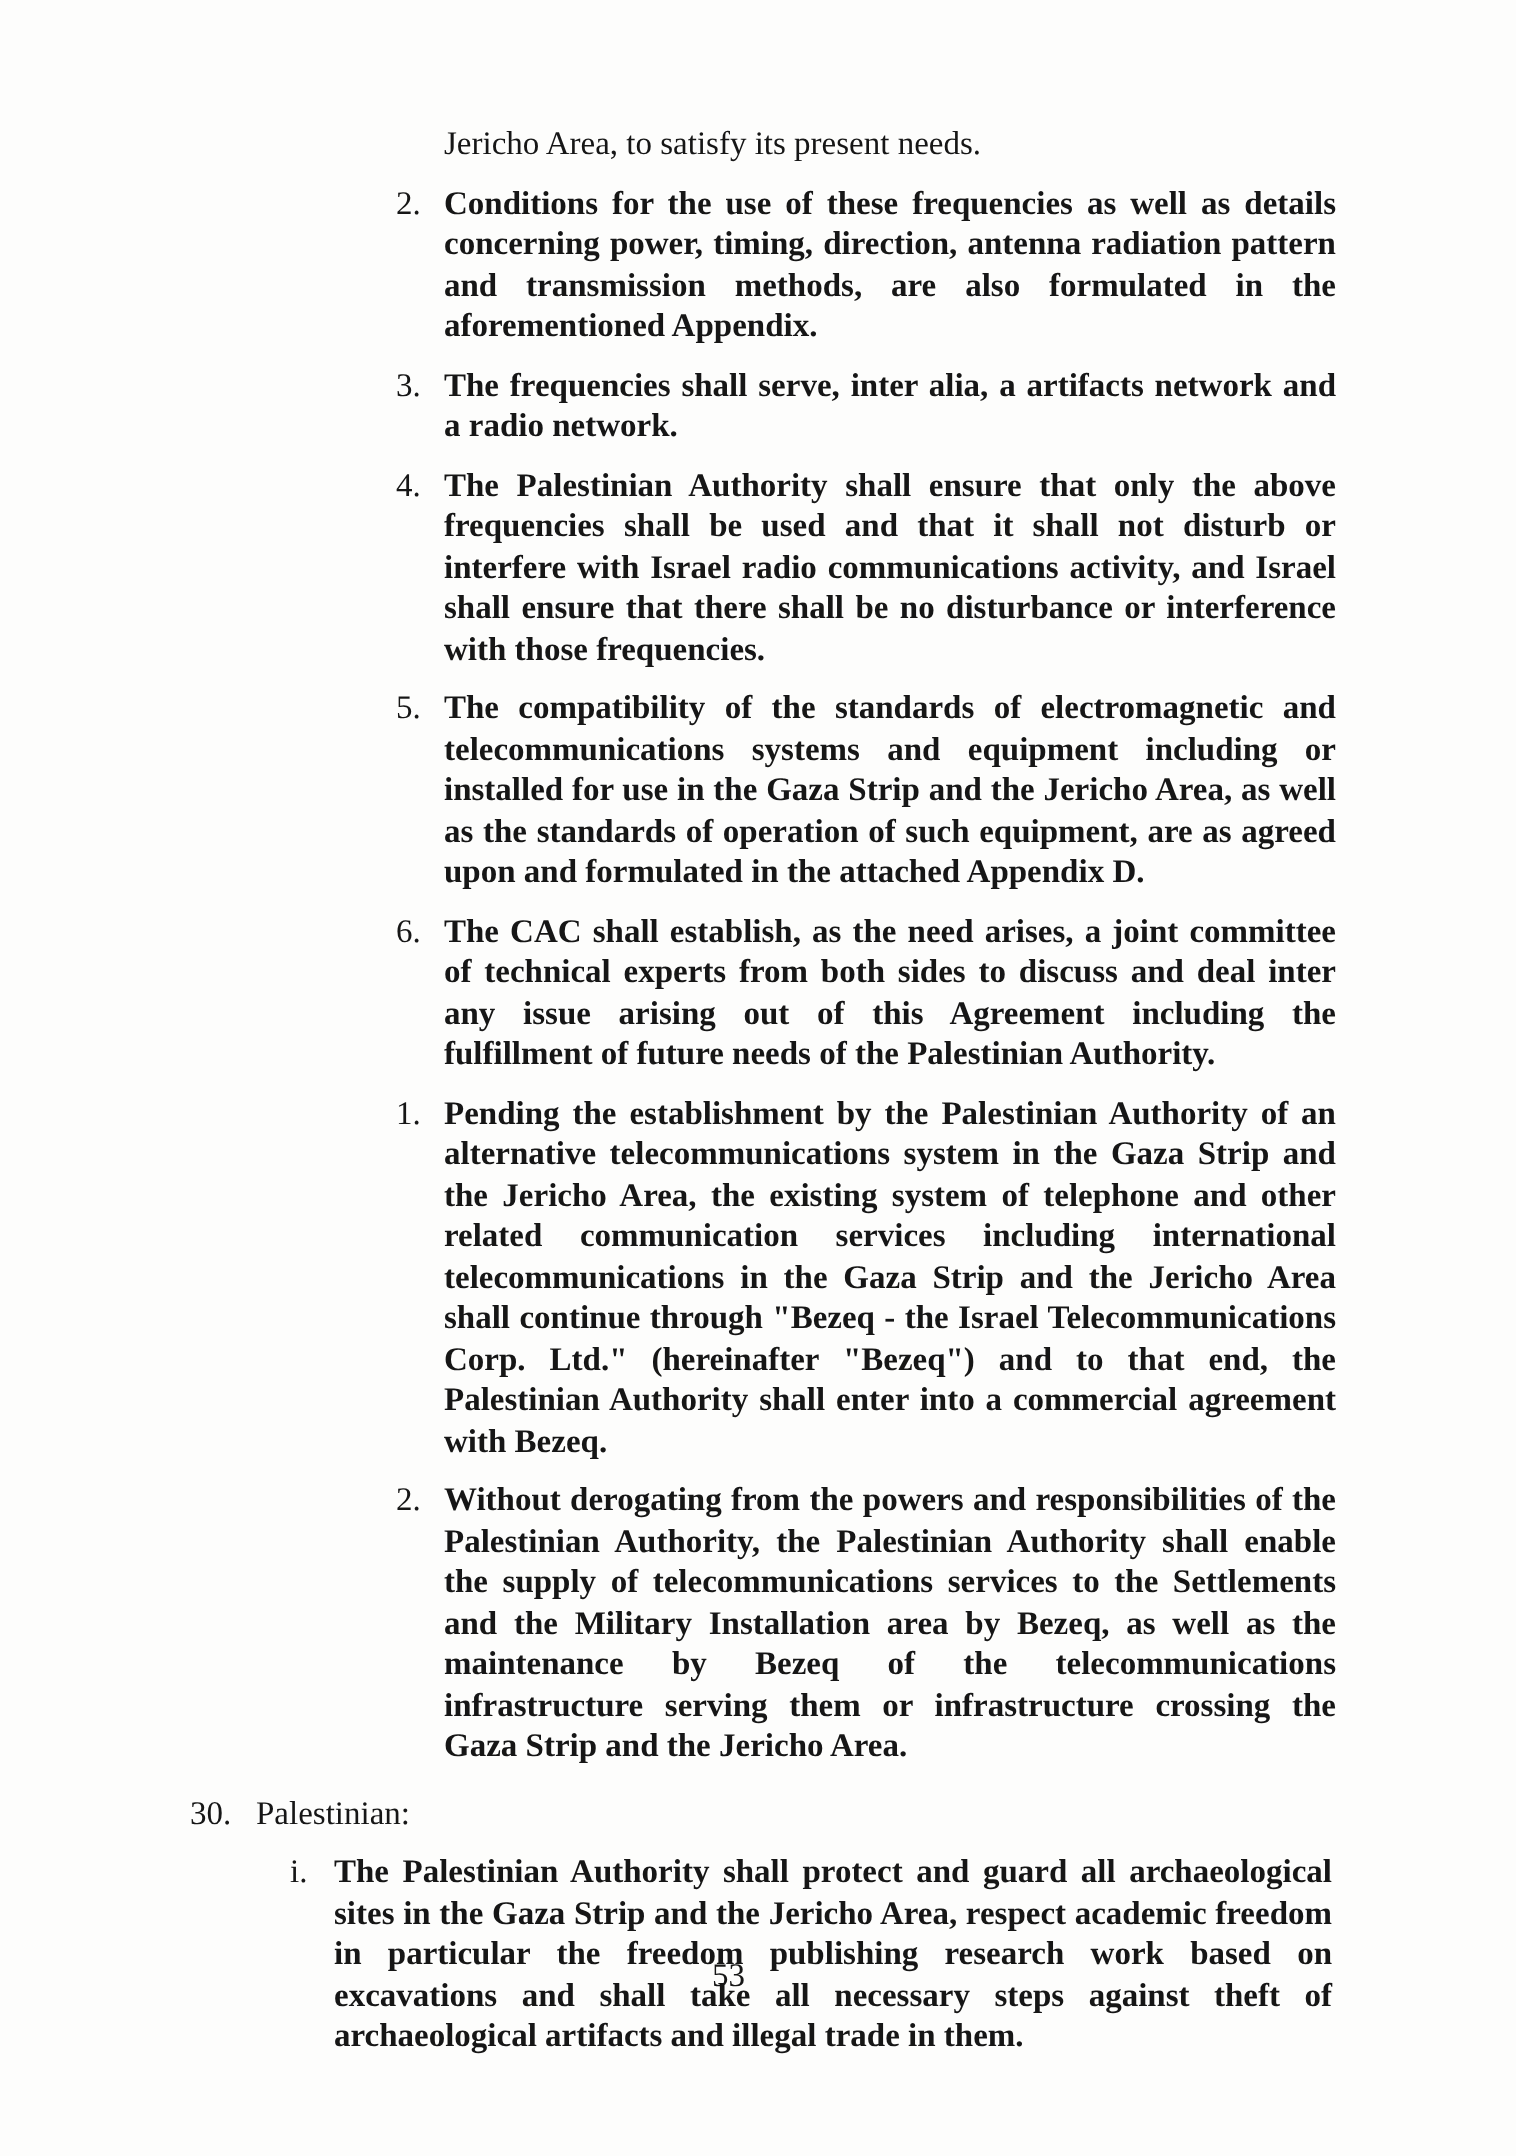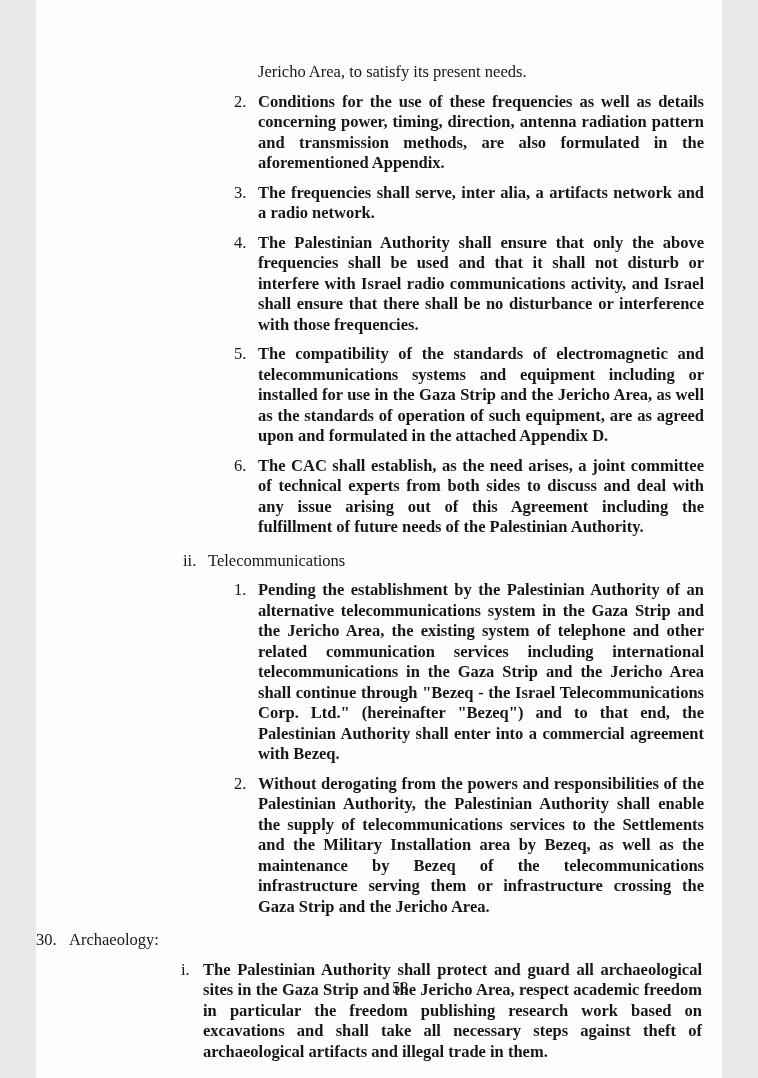--- a/index.html
+++ b/index.html
@@ -2,21 +2,21 @@
 <html><head>
 <meta charset="utf-8">
 <style>
   html, body {
     margin: 0;
     padding: 0;
     background: #e8e8e8;
   }
   .page {
     position: relative;
-    width: 686px;
+    width: 758px;
     height: 1078px;
     margin: 0 auto;
     background: #fdfdfc;
     color: #161616;
     font-family: "Liberation Serif", "DejaVu Serif", serif;
     font-size: 16.5px;
     line-height: 20.5px;
     overflow: hidden;
     box-sizing: border-box;
     padding-top: 62px;
@@ -47,20 +47,21 @@
     margin-top: 13px;
     margin-left: 147px;
   }
   .sub-heading .num {
     width: 25px;
     flex-shrink: 0;
   }
   .section-heading {
     display: flex;
     margin-top: 13px;
+    margin-left: 95px;
   }
   .section-heading .num {
     width: 33px;
     flex-shrink: 0;
   }
   .roman-list {
     margin-left: 145px;
     width: 521px;
   }
   .roman-list .num {
@@ -94,43 +95,39 @@
     <div class="item">
       <span class="num">4.</span>
       <span class="text">The Palestinian Authority shall ensure that only the above frequencies shall be used and that it shall not disturb or interfere with Israel radio communications activity, and Israel shall ensure that there shall be no disturbance or interference with those frequencies.</span>
     </div>
     <div class="item">
       <span class="num">5.</span>
       <span class="text">The compatibility of the standards of electromagnetic and telecommunications systems and equipment including or installed for use in the Gaza Strip and the Jericho Area, as well as the standards of operation of such equipment, are as agreed upon and formulated in the attached Appendix D.</span>
     </div>
     <div class="item">
       <span class="num">6.</span>
-      <span class="text">The CAC shall establish, as the need arises, a joint committee of technical experts from both sides to discuss and deal with any issue arising out of this Agreement including the fulfillment of future needs of the Palestinian Authority.</span>
+      <span class="text">The CAC shall establish, as the need arises, a joint committee of technical experts from both sides to discuss and deal inter any issue arising out of this Agreement including the fulfillment of future needs of the Palestinian Authority.</span>
     </div>
   </div>
 
-  <div class="sub-heading">
-    <span class="num">ii.</span>
-    <span>Telecommunications</span>
-  </div>
 
   <div class="num-list">
     <div class="item">
       <span class="num">1.</span>
       <span class="text">Pending the establishment by the Palestinian Authority of an alternative telecommunications system in the Gaza Strip and the Jericho Area, the existing system of telephone and other related communication services including international telecommunications in the Gaza Strip and the Jericho Area shall continue through "Bezeq - the Israel Telecommunications Corp. Ltd." (hereinafter "Bezeq") and to that end, the Palestinian Authority shall enter into a commercial agreement with Bezeq.</span>
     </div>
     <div class="item">
       <span class="num">2.</span>
       <span class="text">Without derogating from the powers and responsibilities of the Palestinian Authority, the Palestinian Authority shall enable the supply of telecommunications services to the Settlements and the Military Installation area by Bezeq, as well as the maintenance by Bezeq of the telecommunications infrastructure serving them or infrastructure crossing the Gaza Strip and the Jericho Area.</span>
     </div>
   </div>
 
   <div class="section-heading">
     <span class="num">30.</span>
-    <span>Archaeology:</span>
+    <span>Palestinian:</span>
   </div>
 
   <div class="roman-list">
     <div class="item">
       <span class="num">i.</span>
       <span class="text">The Palestinian Authority shall protect and guard all archaeological sites in the Gaza Strip and the Jericho Area, respect academic freedom in particular the freedom publishing research work based on excavations and shall take all necessary steps against theft of archaeological artifacts and illegal trade in them.</span>
     </div>
   </div>
 
   <div class="page-number">53</div>

